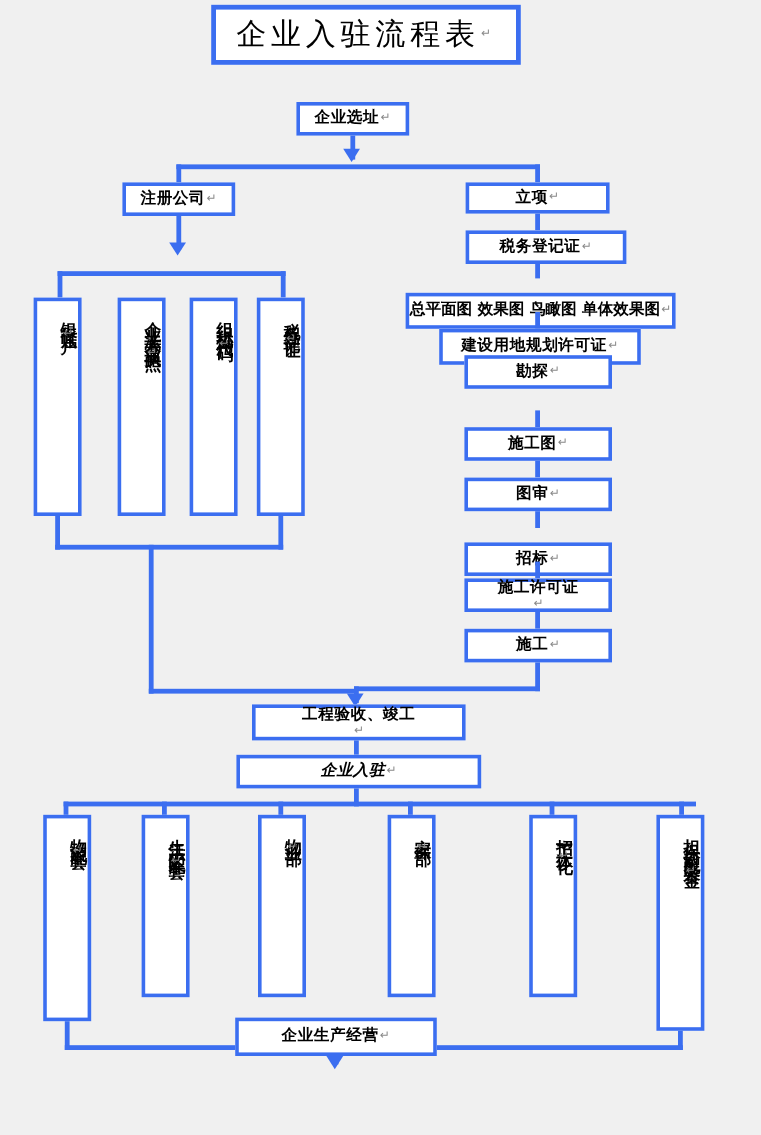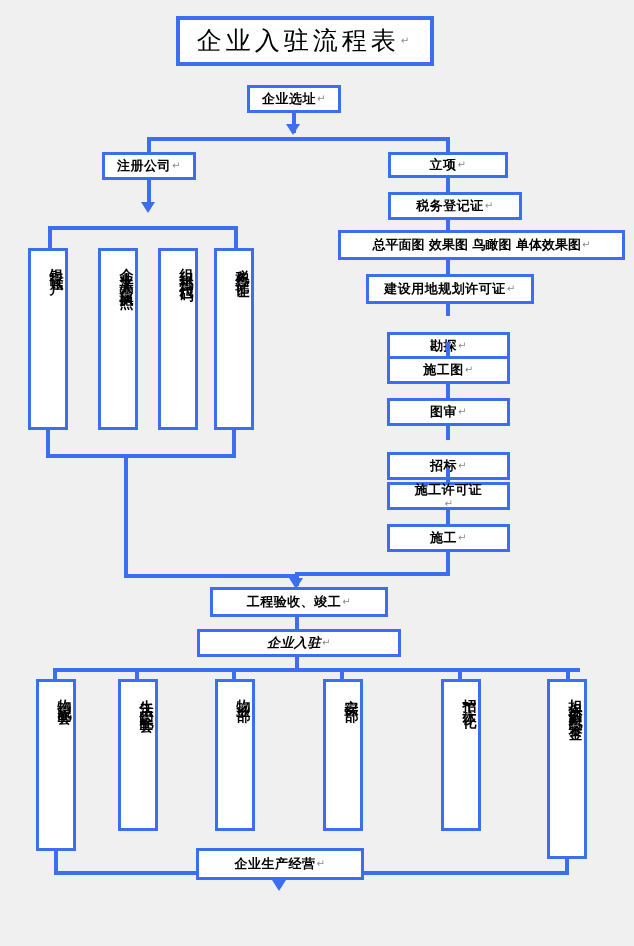--- a/index.html
+++ b/index.html
@@ -69,21 +69,21 @@
     border-left:7px solid transparent;
     border-right:7px solid transparent;
     border-top:11px solid #3b6ef0;
   }
 </style>
 </head>
 <body>
 
 <div id="canvas">
 
-  <div class="node title-box" style="left:176px;top:16px;width:258px;height:50px;">
+  <div class="node title-box" style="left:176px;top:4px;width:258px;height:50px;">
     <span>企业入驻流程表</span>
       <span class="pilcrow">↵</span>
   </div>
 
   <div class="node" style="left:247px;top:85px;width:94px;height:28px;">
     <span>企业选址</span>
       <span class="pilcrow">↵</span>
   </div>
 
   <div class="line vline" style="left:292px;top:113px;height:20px;"></div>
@@ -133,33 +133,33 @@
       <span class="pilcrow">↵</span>
   </div>
   <div class="line vline" style="left:446px;top:178px;height:14px;"></div>
 
   <div class="node" style="left:388px;top:192px;width:134px;height:28px;">
     <span>税务登记证</span>
       <span class="pilcrow">↵</span>
   </div>
   <div class="line vline" style="left:446px;top:220px;height:12px;"></div>
 
-  <div class="node" style="left:338px;top:230px;width:287px;height:30px;font-size:13px;letter-spacing:0px;text-align:center;">
+  <div class="node" style="left:338px;top:244px;width:225px;height:30px;font-size:13px;letter-spacing:0px;text-align:center;">
     <span>总平面图 效果图 鸟瞰图 单体效果图</span>
       <span class="pilcrow">↵</span>
   </div>
   <div class="line vline" style="left:446px;top:260px;height:14px;"></div>
 
   <div class="node" style="left:366px;top:274px;width:168px;height:30px;text-align:center;">
     <span>建设用地规划许可证</span>
       <span class="pilcrow">↵</span>
   </div>
   <div class="line vline" style="left:446px;top:304px;height:12px;"></div>
 
-  <div class="node" style="left:387px;top:332px;width:123px;height:28px;">
+  <div class="node" style="left:387px;top:296px;width:123px;height:28px;">
     <span>勘探</span>
       <span class="pilcrow">↵</span>
   </div>
   <div class="line vline" style="left:446px;top:342px;height:14px;"></div>
 
   <div class="node" style="left:387px;top:356px;width:123px;height:28px;">
     <span>施工图</span>
       <span class="pilcrow">↵</span>
   </div>
   <div class="line vline" style="left:446px;top:384px;height:14px;"></div>
@@ -186,21 +186,21 @@
     <span>施工</span>
       <span class="pilcrow">↵</span>
   </div>
 
   <div class="line vline" style="left:446px;top:552px;height:24px;"></div>
   <div class="line hline" style="left:295px;top:572px;width:155px;"></div>
 
   <div class="line vline" style="left:295px;top:572px;height:14px;"></div>
   <div class="arrow" style="left:289px;top:578px;"></div>
 
-  <div class="node" style="left:210px;top:587px;width:178px;height:30px;">
+  <div class="node" style="left:210px;top:587px;width:178px;height:30px;flex-direction:column;">
     <span>工程验收、竣工</span>
       <span class="pilcrow">↵</span>
   </div>
   <div class="line vline" style="left:295px;top:617px;height:12px;"></div>
 
   <div class="node" style="left:197px;top:629px;width:204px;height:28px;font-style:italic;">
     <span>企业入驻</span>
       <span class="pilcrow">↵</span>
   </div>
 

